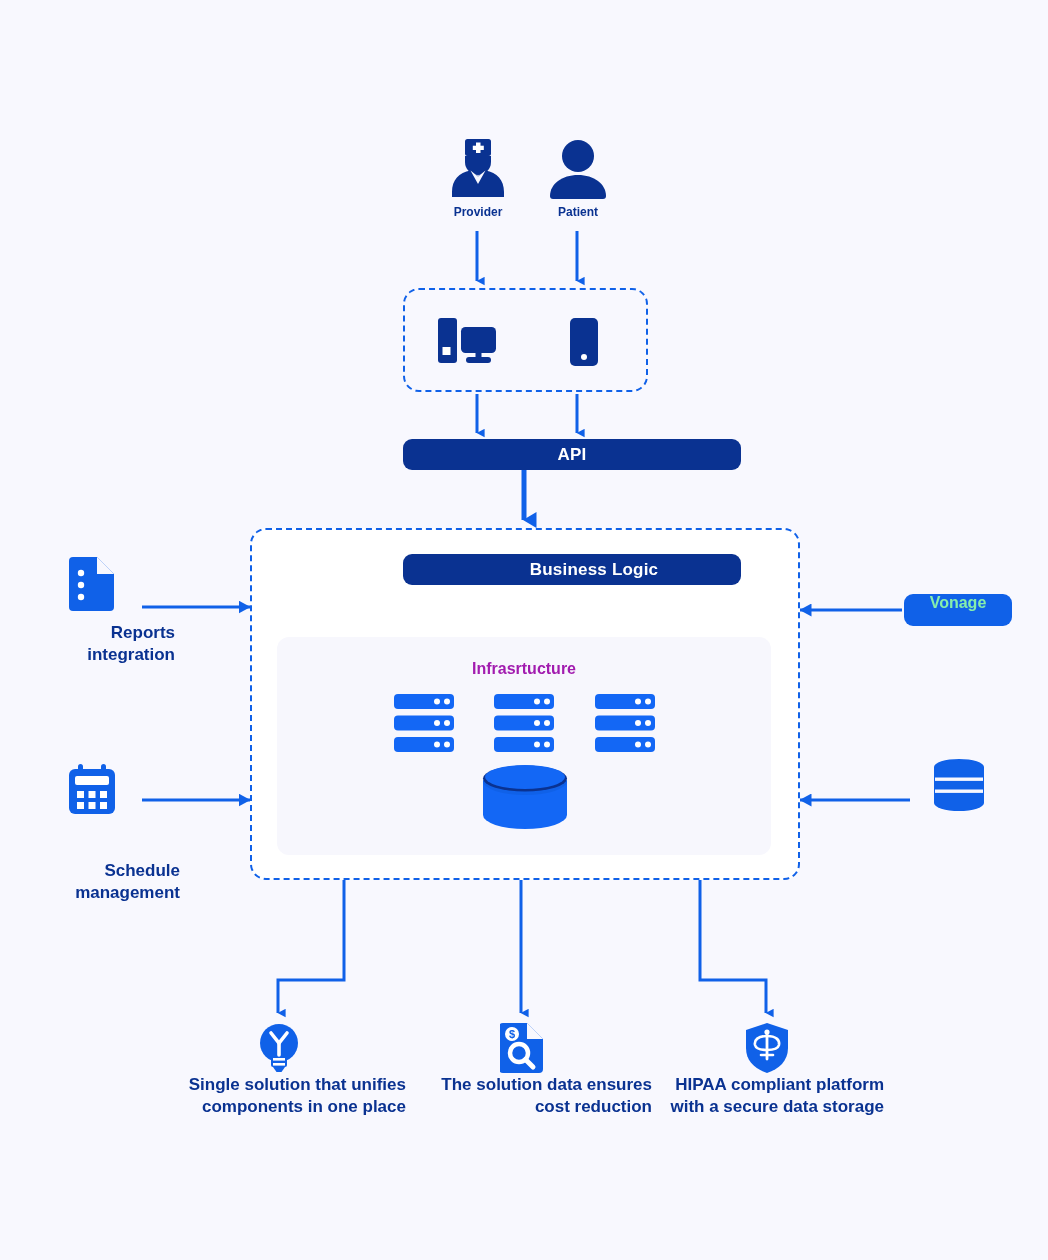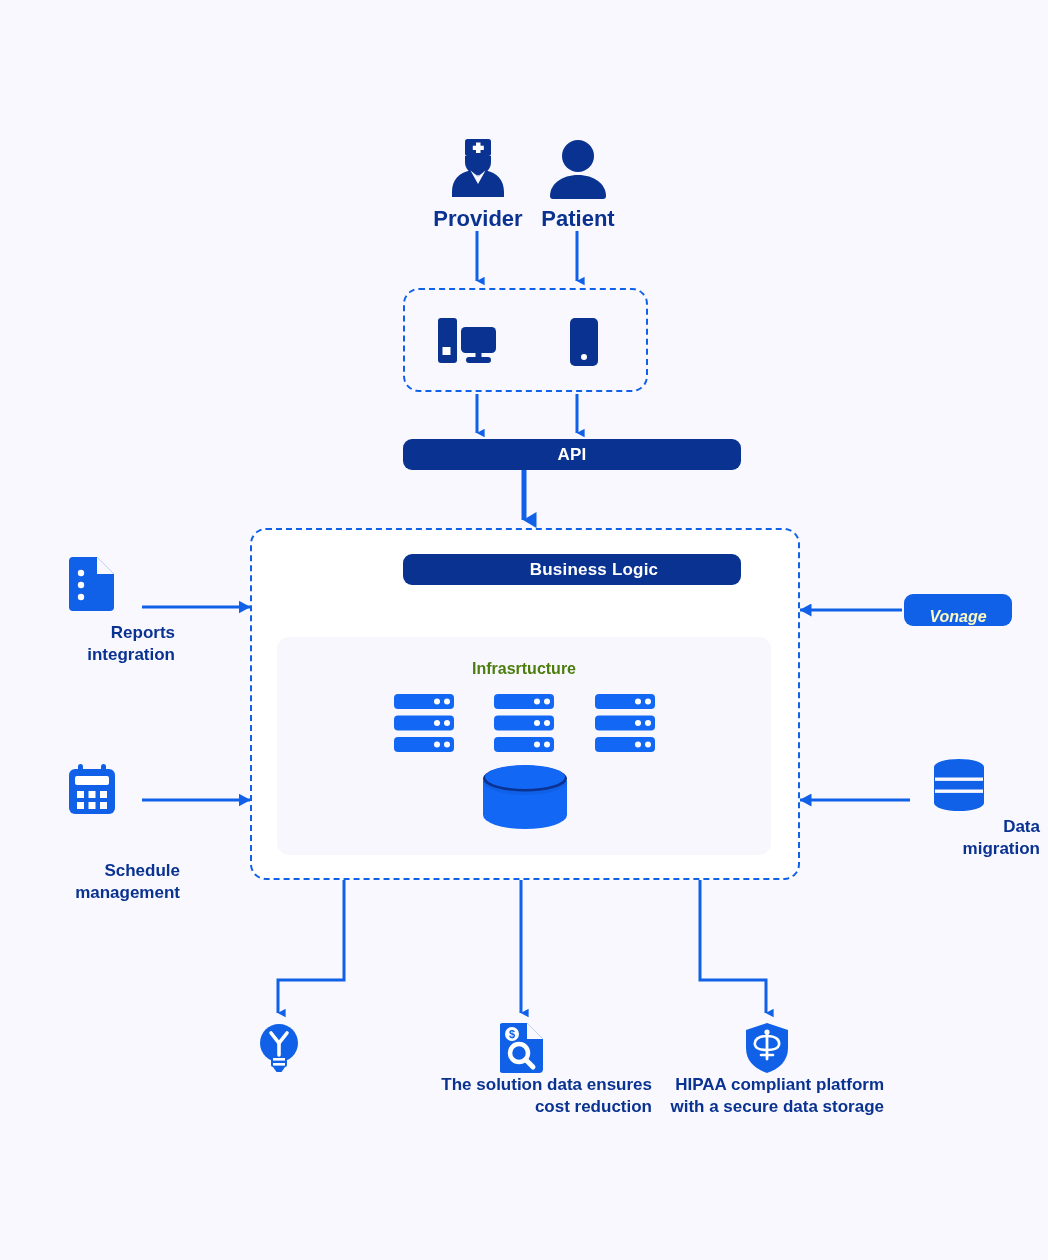--- a/index.html
+++ b/index.html
@@ -40,28 +40,27 @@
     color: #ffffff;
     font-weight: bold;
     font-size: 17px;
     letter-spacing: 0.2px;
     margin-left: 48px;
   }
 
   
   .badge {
     display: flex;
-    align-items: flex-end;
+    align-items: flex-start;
     justify-content: center;
     background: #1061e8;
     border-radius: 9px;
-    color: #fef9c3;
+    color: #86efac;
     font-weight: bold;
     font-size: 16px;
-    font-style: italic;
   }
 
   
   .dashed-box {
     border: 2.5px dashed #1061e8;
     border-radius: 16px;
     background: #ffffff;
   }
   .devices-box {
     border: 2.5px dashed #1061e8;
@@ -75,25 +74,25 @@
 
   
   .label {
     position: absolute;
     text-align: center;
     color: #0a3291;
     font-weight: bold;
     line-height: 1.28;
   }
   .label-sm { font-size: 17px; text-align: right; }
-  .label-md { font-size: 22px; }
+  .label-md { font-size: 12px; }
   .label-infra {
     position: absolute;
     text-align: center;
-    color: #4d7c0f;
+    color: #a21caf;
     font-weight: bold;
     font-size: 16px;
   }
   .icon-wrap {
     position: absolute;
     display: flex;
     align-items: center;
     justify-content: center;
   }
 </style>
@@ -297,36 +296,36 @@
   <div class="icon-wrap" style="left:933px; top:758px; width:52px; height:54px;">
     <svg width="50" height="52" viewBox="0 0 50 52">
       <path d="M0,8 v36 a25,8 0 0 0 50,0 v-36 z" fill="#1061e8"></path>
       <ellipse cx="25" cy="8" rx="25" ry="8" fill="#1061e8"></ellipse>
       <path d="M1.5,17.5 a25,8 0 0 0 47,0 a25,8 0 0 1 -47,0 z" fill="#f8f8fe"></path>
       <rect x="1" y="18.5" width="48" height="3.4" fill="#f8f8fe"></rect>
       <rect x="1" y="30.5" width="48" height="3.4" fill="#f8f8fe"></rect>
       <ellipse cx="25" cy="8" rx="22" ry="6" fill="#1061e8"></ellipse>
     </svg>
   </div>
-  <div class="label label-sm" style="left:878px; top:816px; width:162px;">
-    <div>Data</div>
-    <div>migration</div>
-  </div>
 
   <div class="icon-wrap" style="left:256px; top:1022px; width:46px; height:52px;">
     <svg width="44" height="50" viewBox="0 0 44 50">
       <circle cx="22" cy="20" r="19" fill="#1061e8"></circle>
       <rect x="14" y="33" width="16" height="11" rx="2" fill="#1061e8"></rect>
       <path d="M16,44 h12 l-3.5,5 h-5 z" fill="#1061e8"></path>
       <path d="M14,10 L22,20 L30,10" stroke="#ffffff" stroke-width="3.6" fill="none" stroke-linecap="round"></path>
       <line x1="22" y1="20" x2="22" y2="32" stroke="#ffffff" stroke-width="3.6" stroke-linecap="round"></line>
       <rect x="16" y="35" width="12" height="2.6" fill="#ffffff"></rect>
       <rect x="16" y="40" width="12" height="2.6" fill="#ffffff"></rect>
     </svg>
   </div>
+  <div class="label label-sm" style="left:150px; top:1074px; width:256px;">
+    <div>Single solution that unifies</div>
+    <div>components in one place</div>
+  </div>
 
   <div class="icon-wrap" style="left:499px; top:1022px; width:46px; height:52px;">
     <svg width="44" height="50" viewBox="0 0 44 50">
       <path d="M3,0 h24 l16,16 v30 a4,4 0 0 1 -4,4 h-36 a4,4 0 0 1 -4,-4 v-42 a4,4 0 0 1 4,-4 z" fill="#1061e8"></path>
       <path d="M27,0 l16,16 h-16 z" fill="#f8f8fe"></path>
       <circle cx="12" cy="11" r="7" fill="#ffffff"></circle>
       <text x="12" y="15.3" font-family="Liberation Sans, sans-serif" font-size="11" font-weight="bold" fill="#1061e8" text-anchor="middle">$</text>
       <circle cx="19" cy="30" r="9" fill="none" stroke="#ffffff" stroke-width="4.5"></circle>
       <line x1="25.5" y1="36.5" x2="33" y2="44" stroke="#ffffff" stroke-width="5" stroke-linecap="round"></line>
     </svg>

